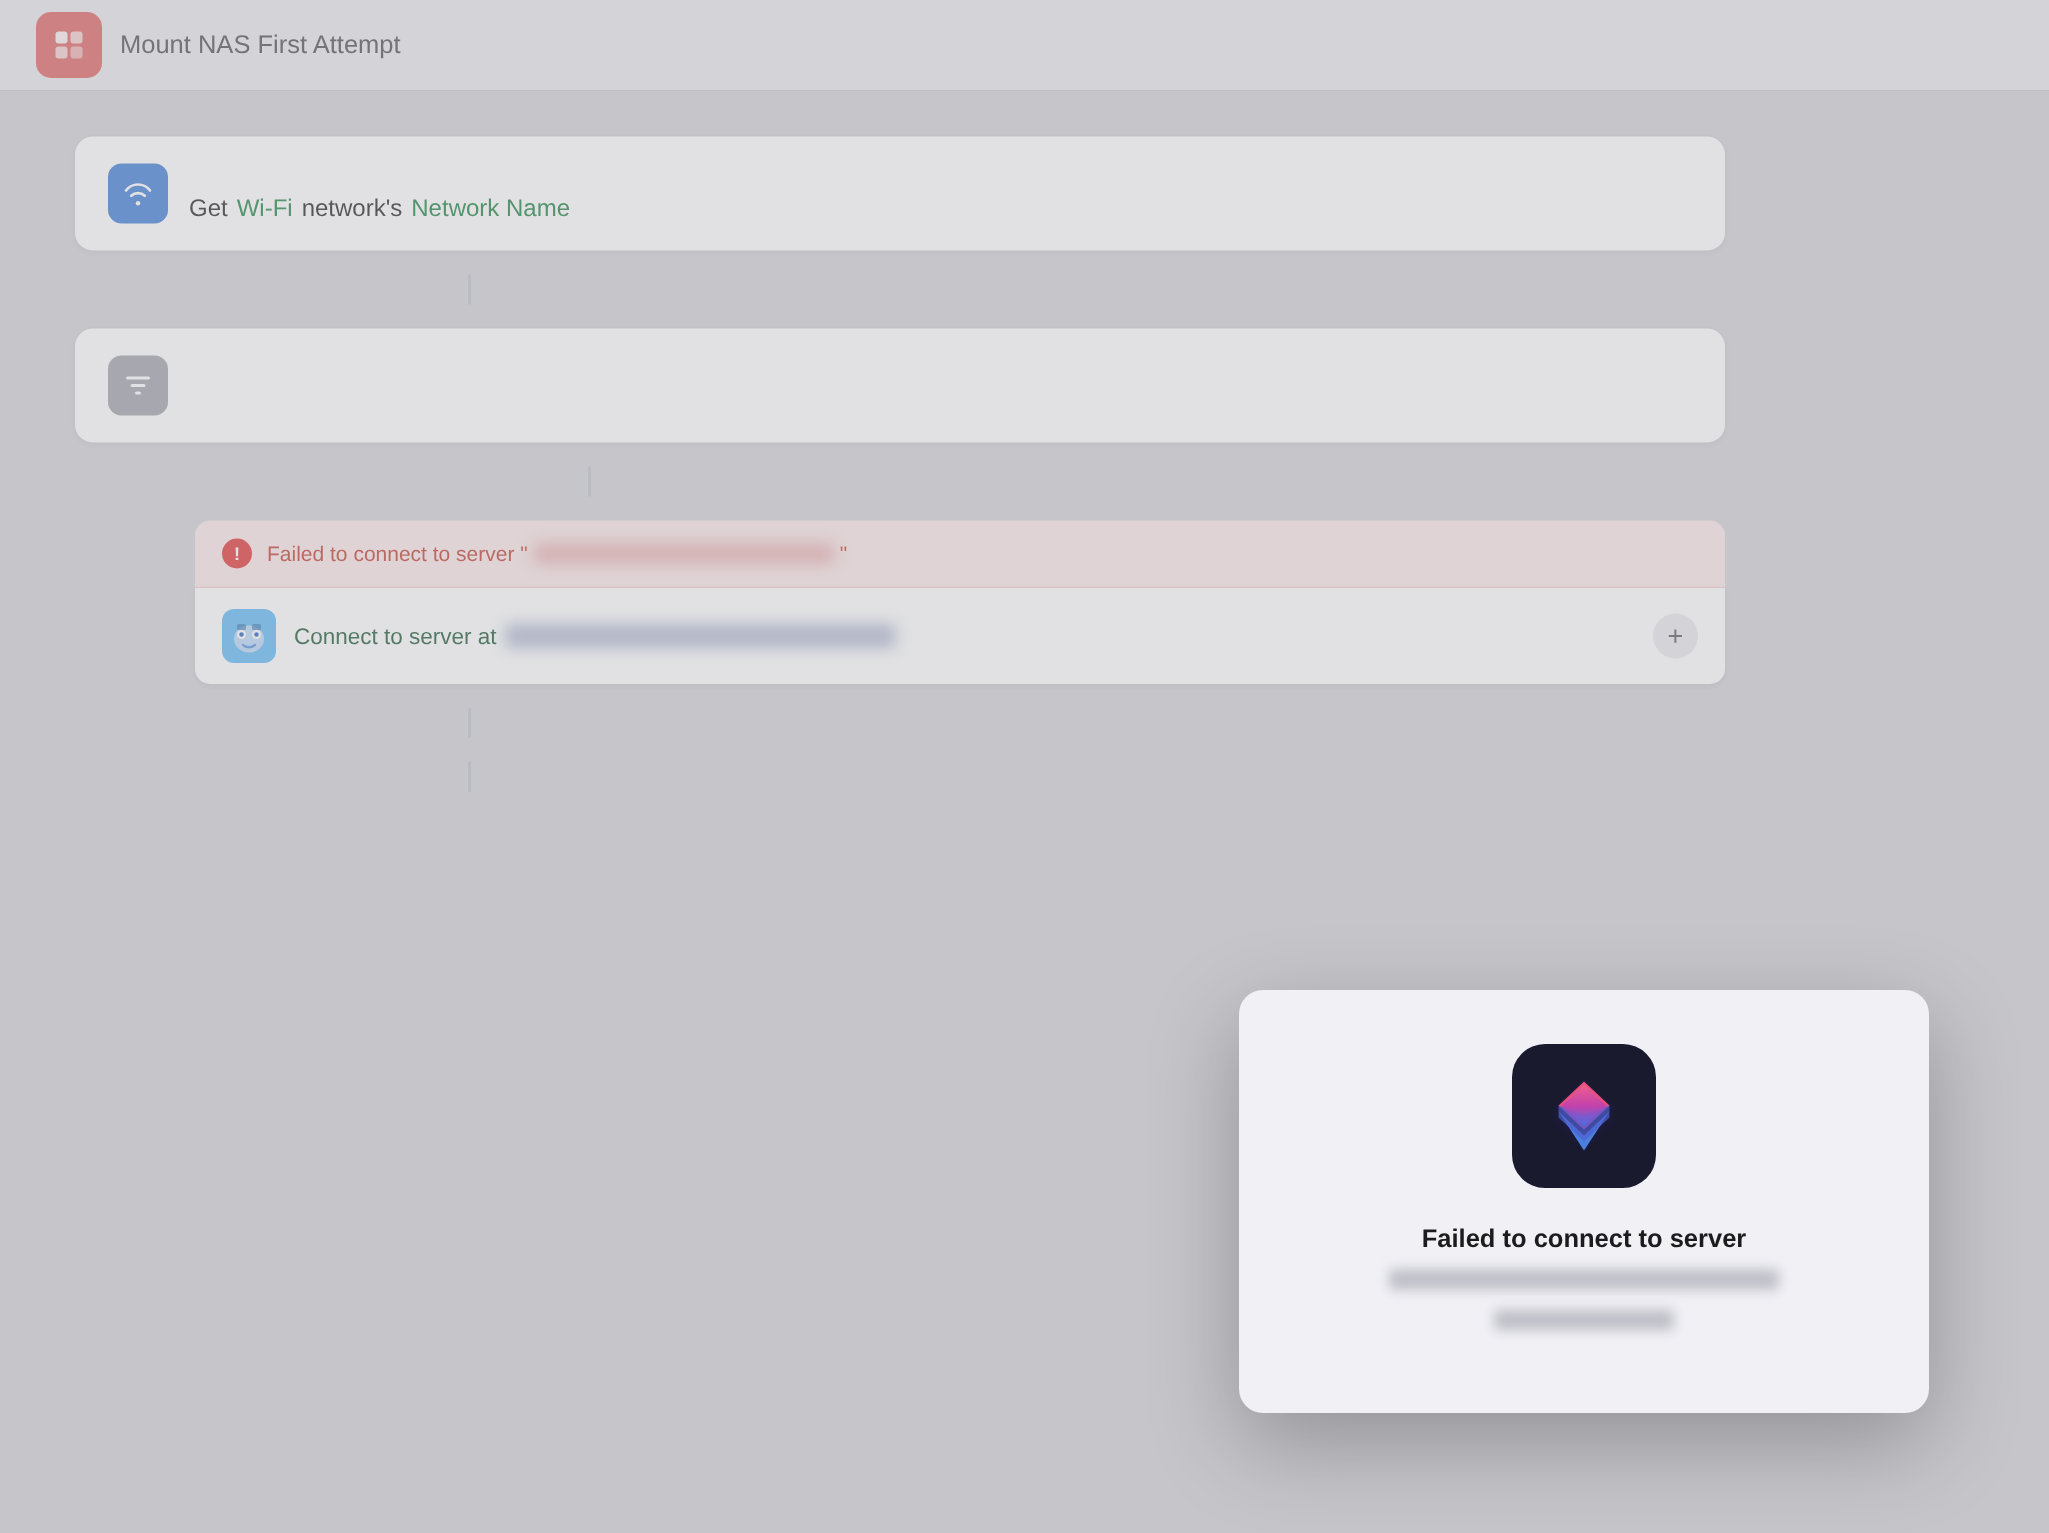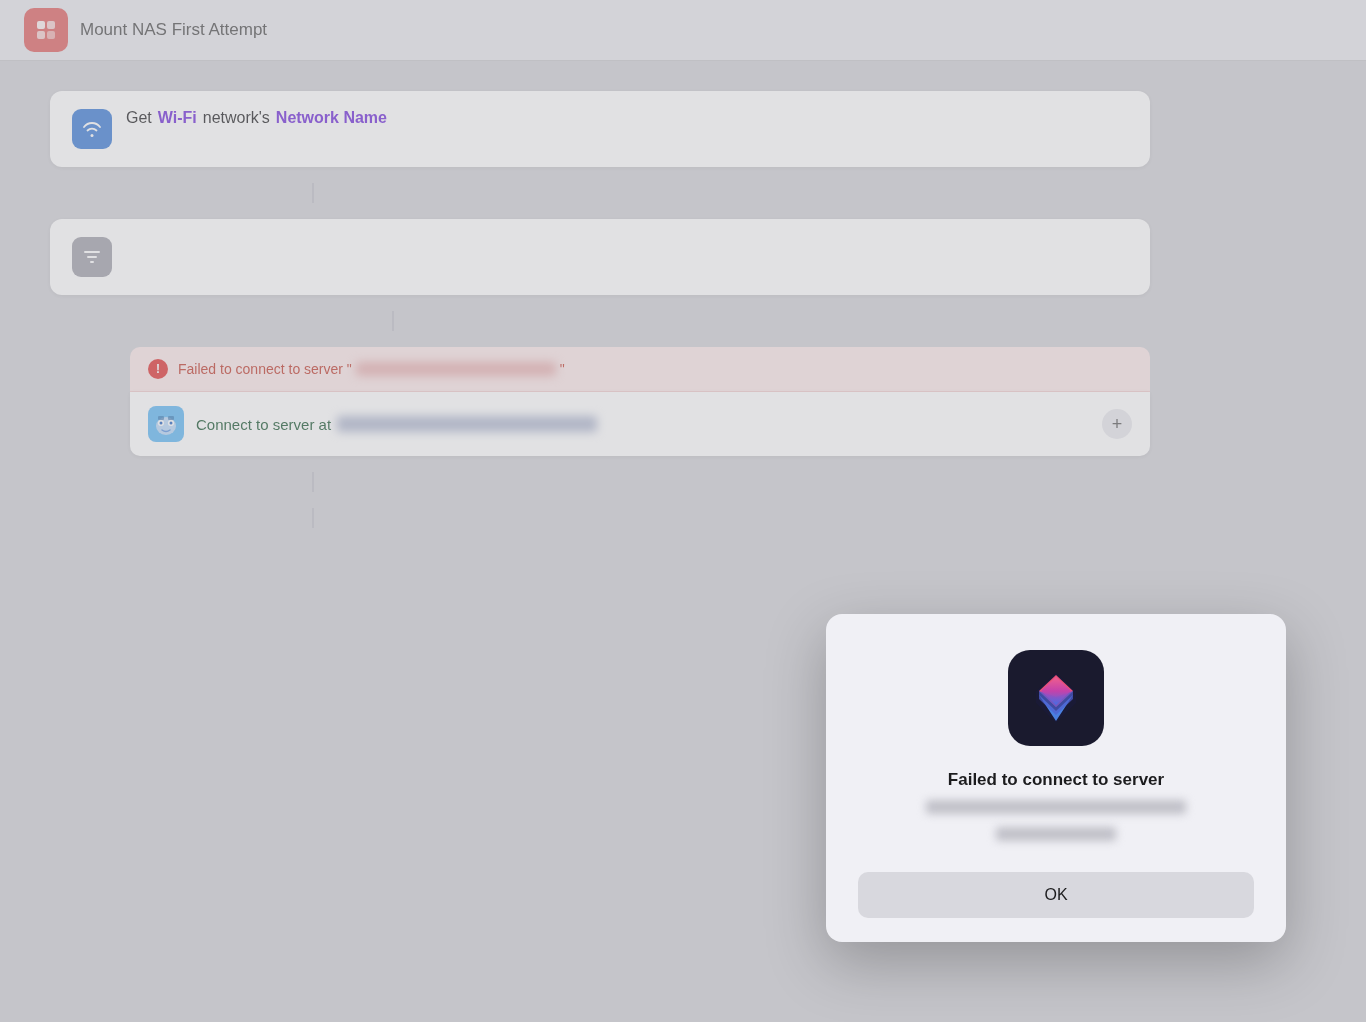--- a/index.html
+++ b/index.html
@@ -51,21 +51,21 @@
       position: relative;
     }
 
     
     .step-card {
       background: white;
       border-radius: 12px;
       padding: 18px 22px;
       margin-bottom: 16px;
       display: flex;
-      align-items: flex-start;
+      align-items: flex-end;
       gap: 14px;
       box-shadow: 0 1px 4px rgba(0,0,0,0.08);
       max-width: 1100px;
     }
 
     .step-icon {
       width: 40px;
       height: 40px;
       border-radius: 9px;
       display: flex;
@@ -86,21 +86,21 @@
     .step-text {
       font-size: 16px;
       color: #1c1c1e;
       display: flex;
       align-items: center;
       gap: 6px;
       flex-wrap: wrap;
     }
 
     .step-text .plain { color: #1c1c1e; }
-    .step-text .blue { color: #6d28d9; font-weight: 700; }
+    .step-text .blue { color: #15803d; font-weight: 400; }
     .step-text .blurred {
       display: inline-block;
       background: #b0b8d0;
       border-radius: 4px;
       height: 18px;
       width: 100px;
       filter: blur(4px);
       vertical-align: middle;
     }
 
@@ -425,15 +425,14 @@
       </svg>
     </div>
 
     <div class="modal-title">Failed to connect to server</div>
 
     <div class="modal-body-text">
       <span class="blurred-modal" style="width:260px;">&nbsp;</span><br>
       <span class="blurred-modal" style="width:120px;margin-top:6px;display:inline-block;">&nbsp;</span>
     </div>
 
-    <button class="modal-ok-btn">OK</button>
   </div>
 </div>
 
 </body></html>

